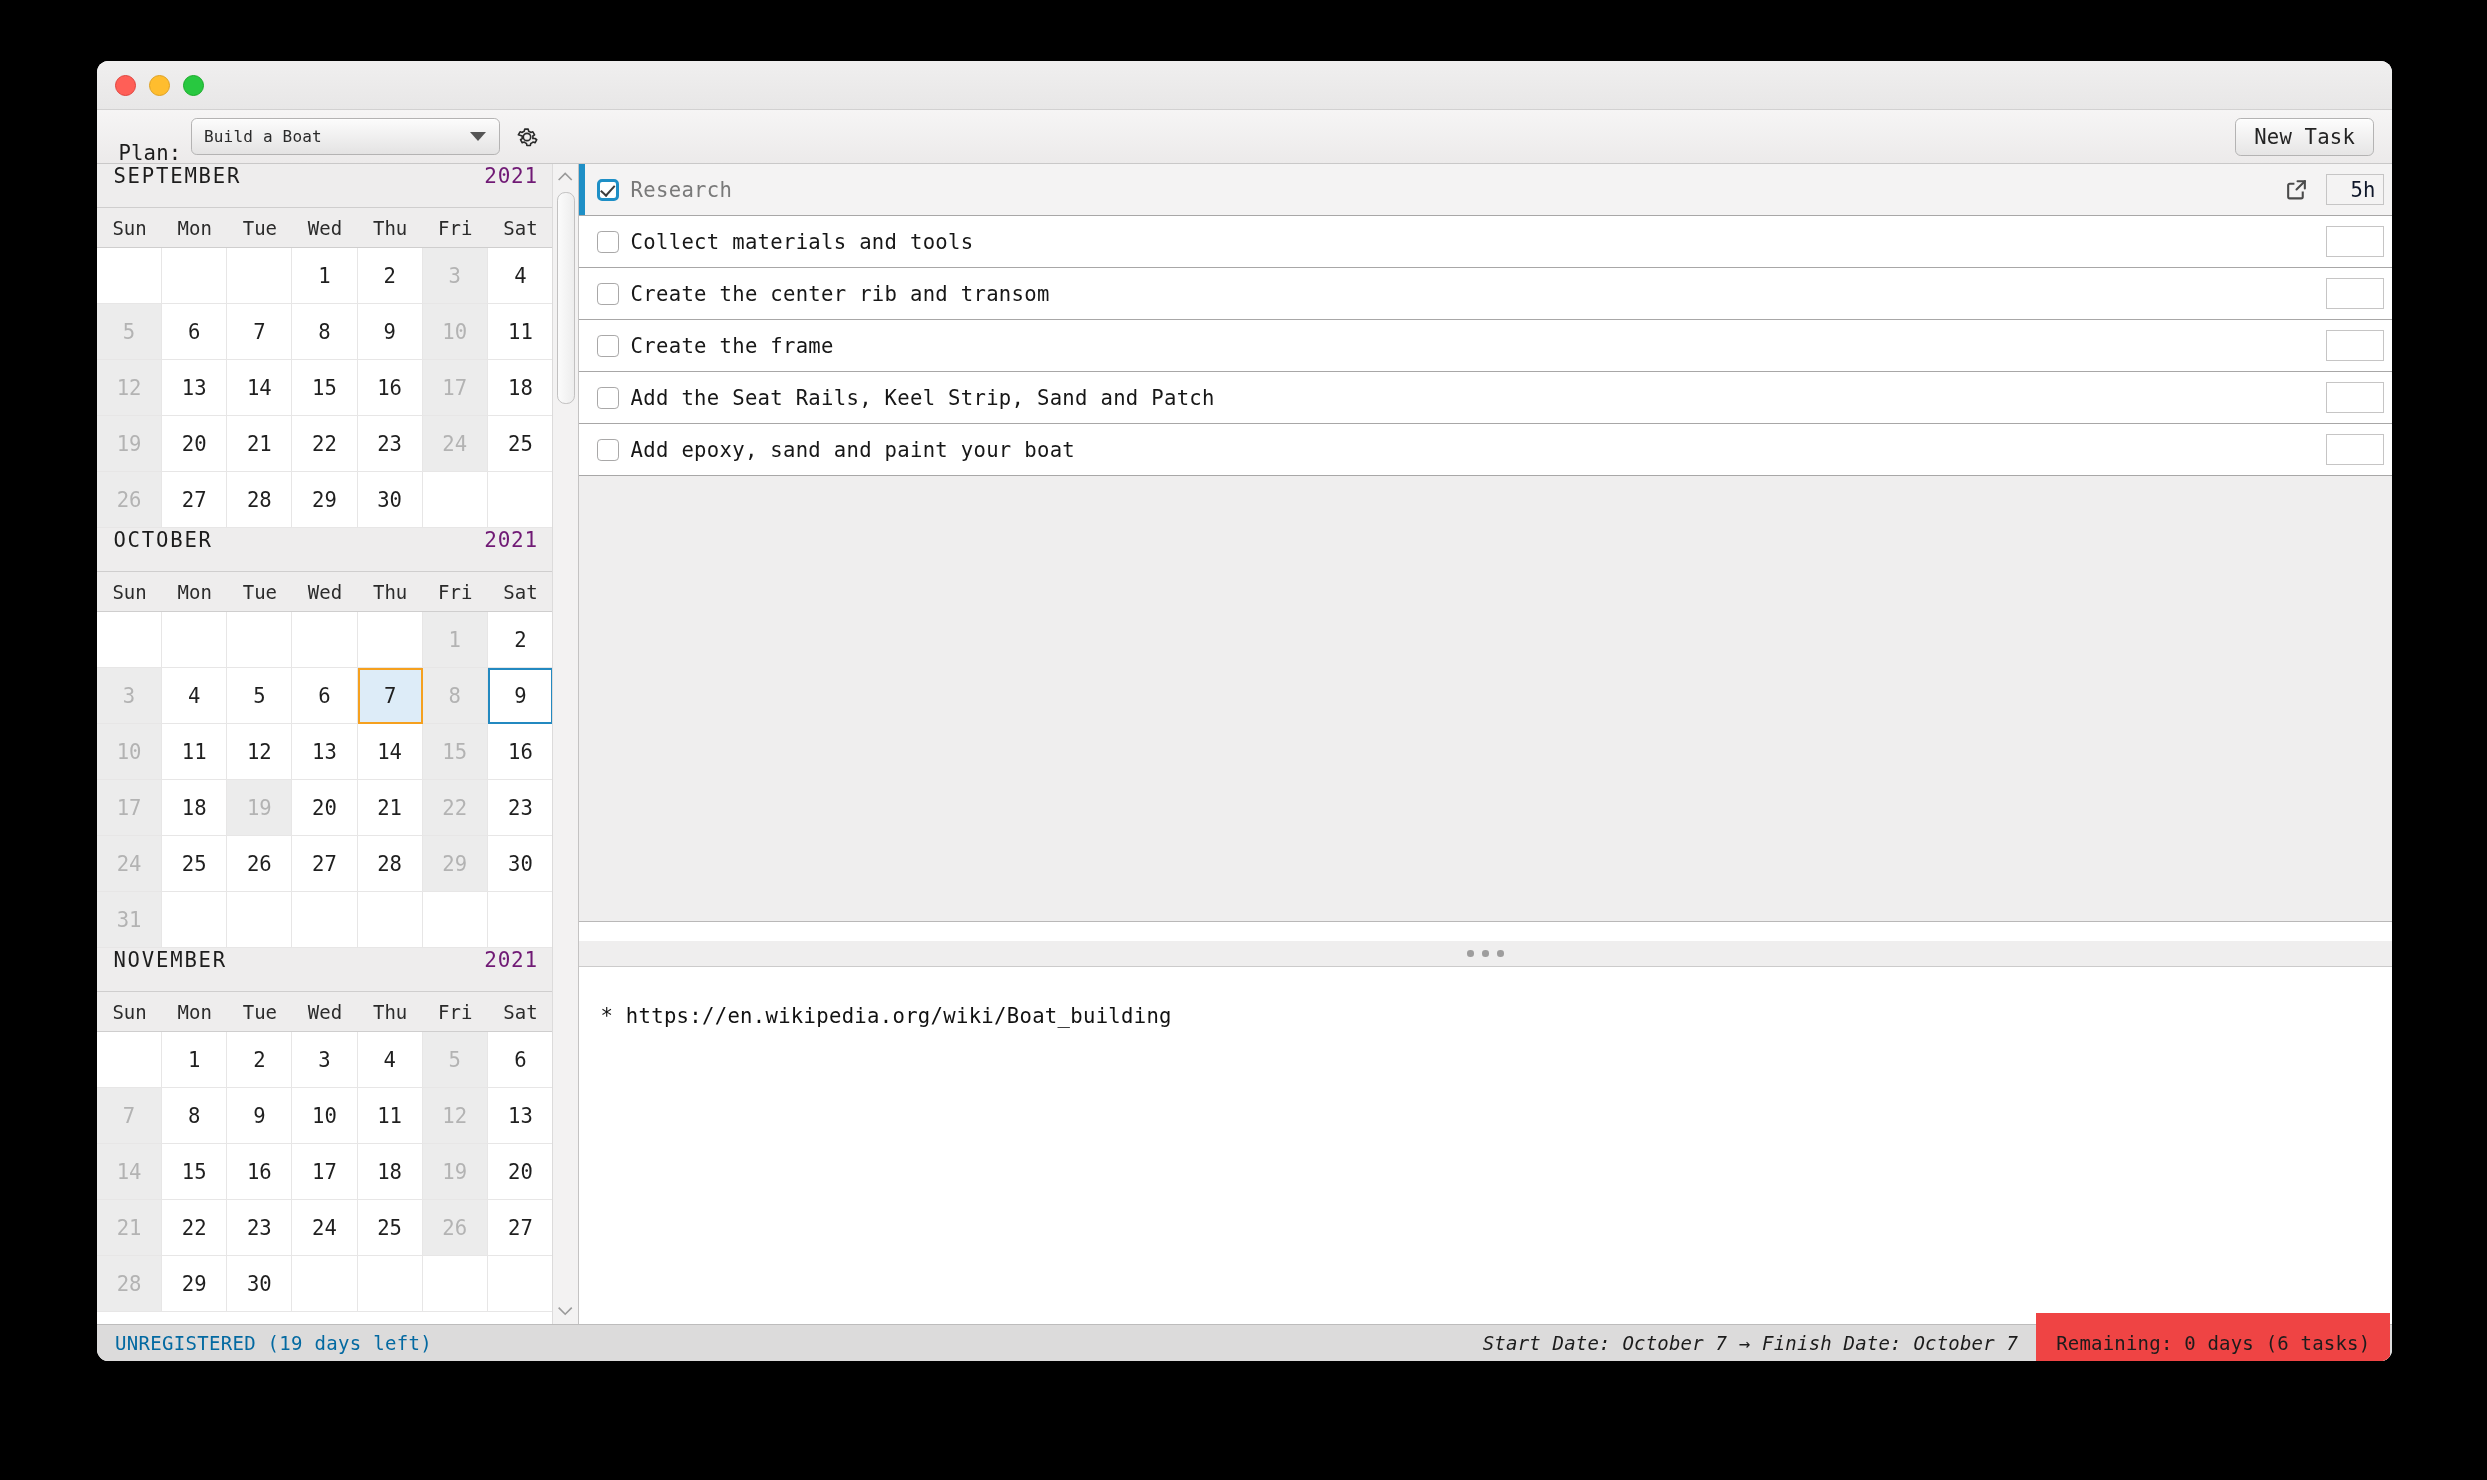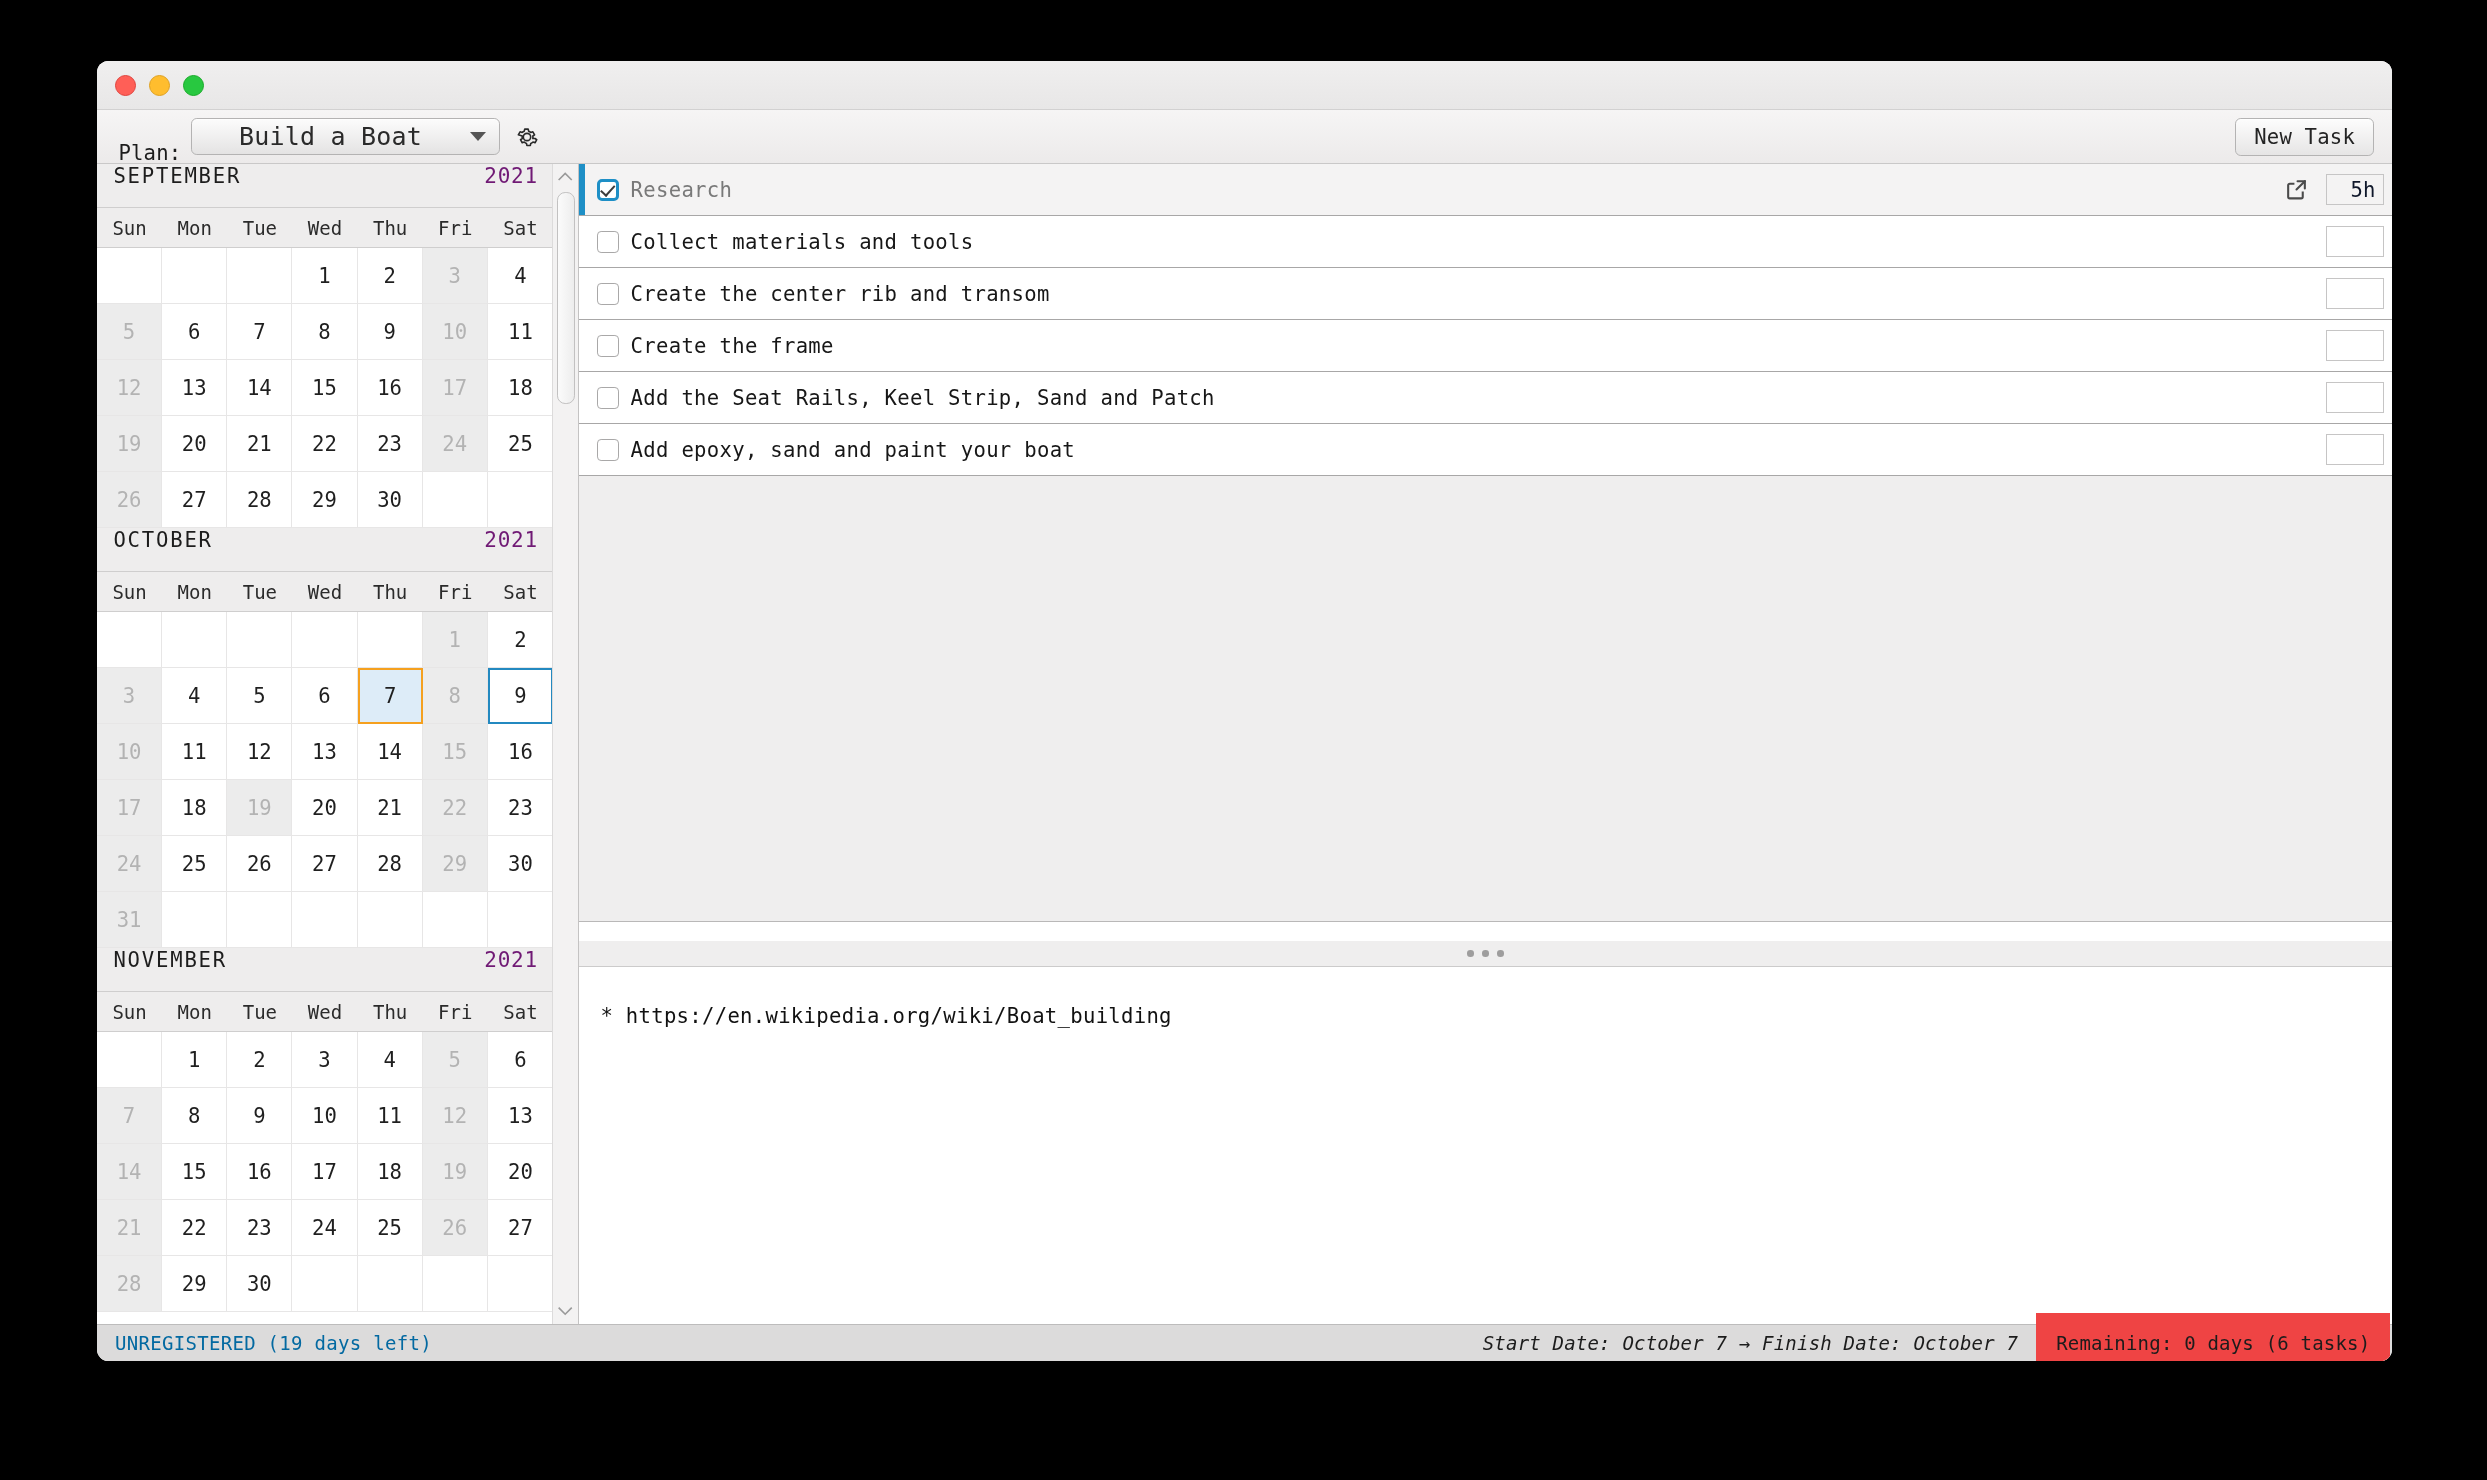--- a/index.html
+++ b/index.html
@@ -63,24 +63,23 @@
     background: linear-gradient(#fcfcfc, #e4e3e3);
     border: 0.8px solid #b4b3b3;
     border-radius: 5.8px;
     display: flex;
     align-items: center;
     padding: 0 11.5px;
     box-shadow: 0 0.8px 0 rgba(255,255,255,0.9) inset;
     position: relative;
   }
   .plan-select .val {
-    font-size: 25px;
+    font-size: 16px;
     color: #2a2a2a;
     letter-spacing: 0.2px;
-    margin-left: 35px;
   }
   .caret-down {
     position: absolute;
     right: 13px;
     width: 0; height: 0;
     border-left: 8.2px solid transparent;
     border-right: 8.2px solid transparent;
     border-top: 9px solid #555;
   }
   .gear-btn {

